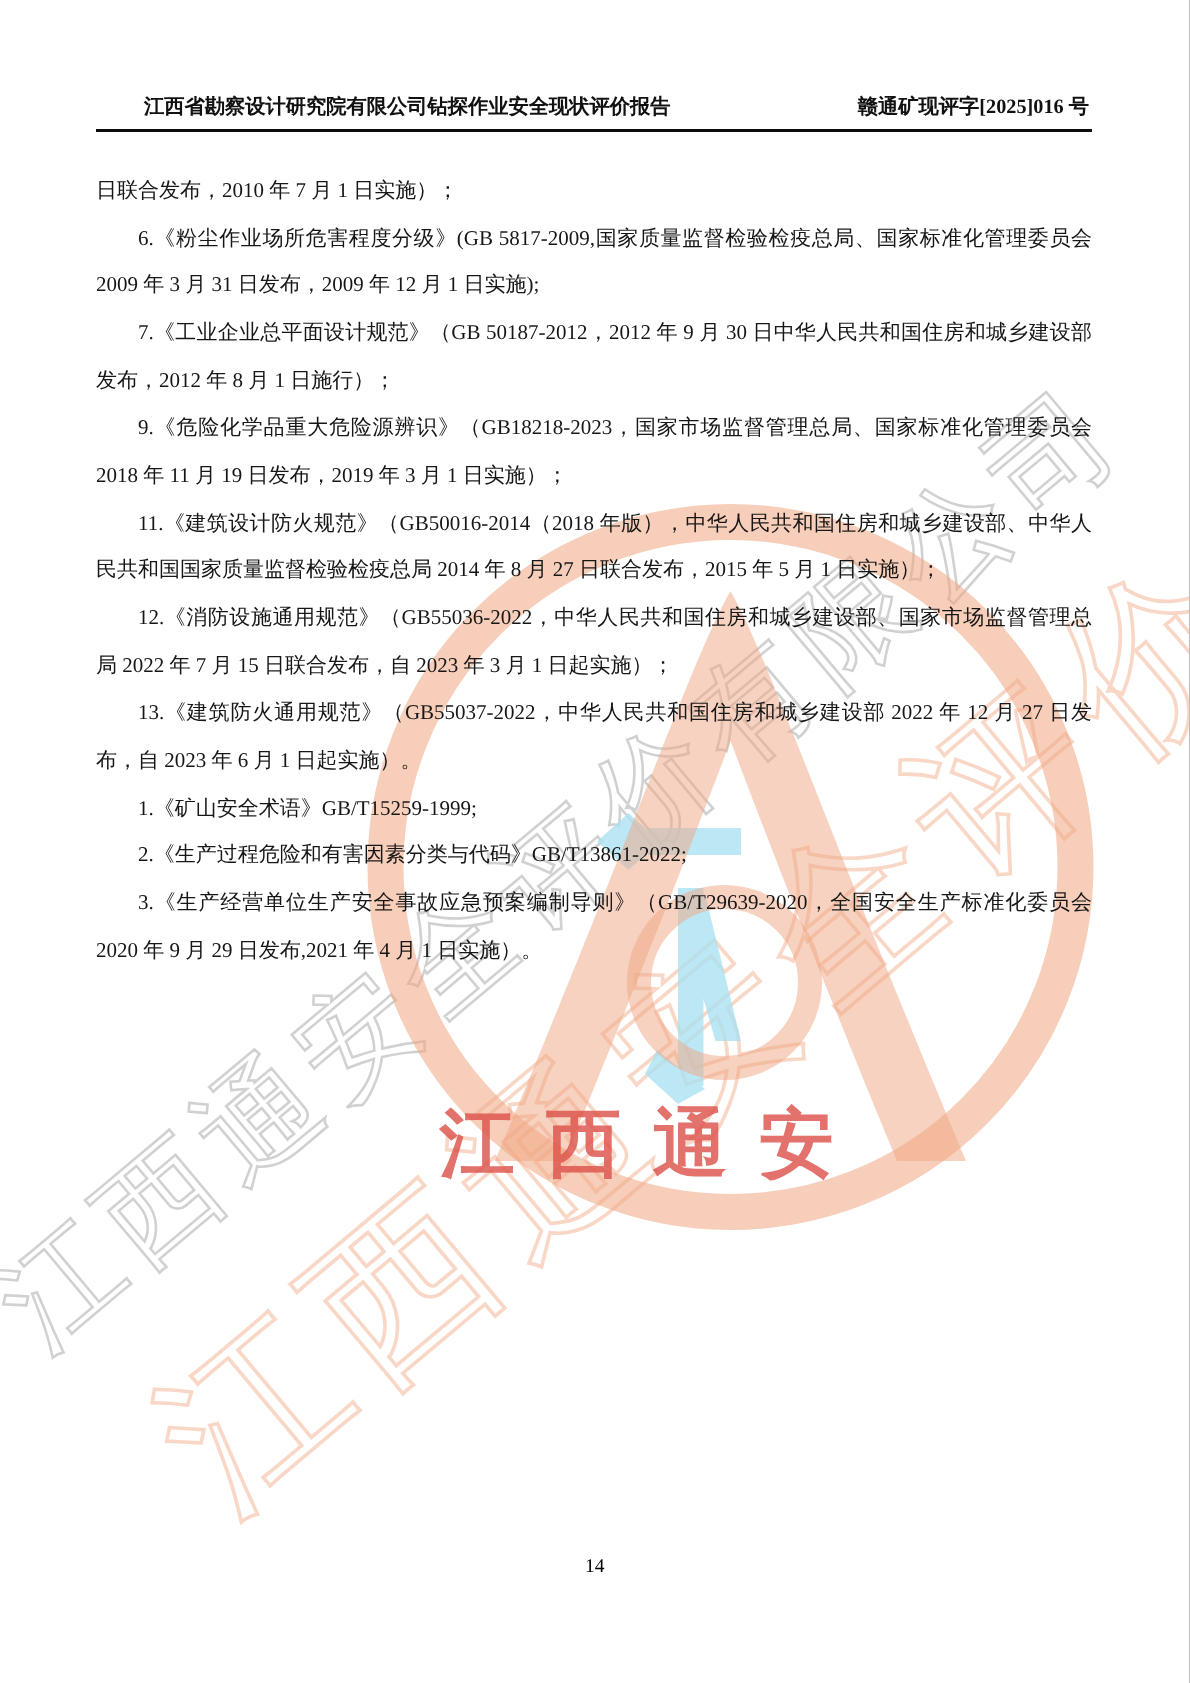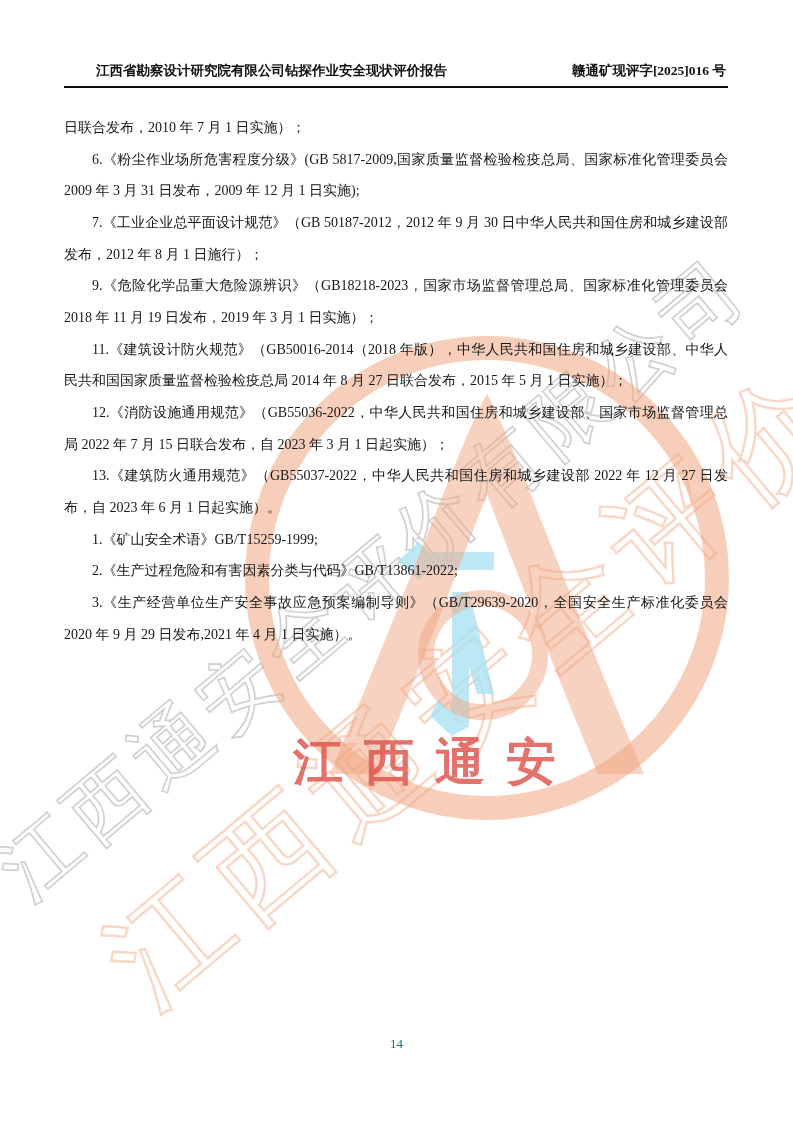--- a/index.html
+++ b/index.html
@@ -21,21 +21,21 @@
     font-weight:bold; font-size:13.5px; color:#111;
   }
   .hdr .left  { padding-left:32px; }
   .hdr .right { padding-right:2px;font-family:Liberation Serif, serif; }
   .textblock { margin-top:24px; font-size:14px; line-height:31.65px; text-align:justify; }
   .textblock p { margin:0; }
   .textblock p.indent { text-indent:2em; }
   .textblock p.heading { text-indent:0; }
   .footer {
     position:absolute; left:0; right:0; top:1036px; z-index:2;
-    text-align:center; font-size:13px; color:#0f766e;
+    text-align:center; font-size:13px; color:#000000;
     font-family:"Liberation Serif","DejaVu Serif",serif;
   }
 </style>
 </head>
 <body>
 
 <div class="page">
 
   <svg class="wm" width="793" height="1122" viewBox="0 0 793 1122">
 

